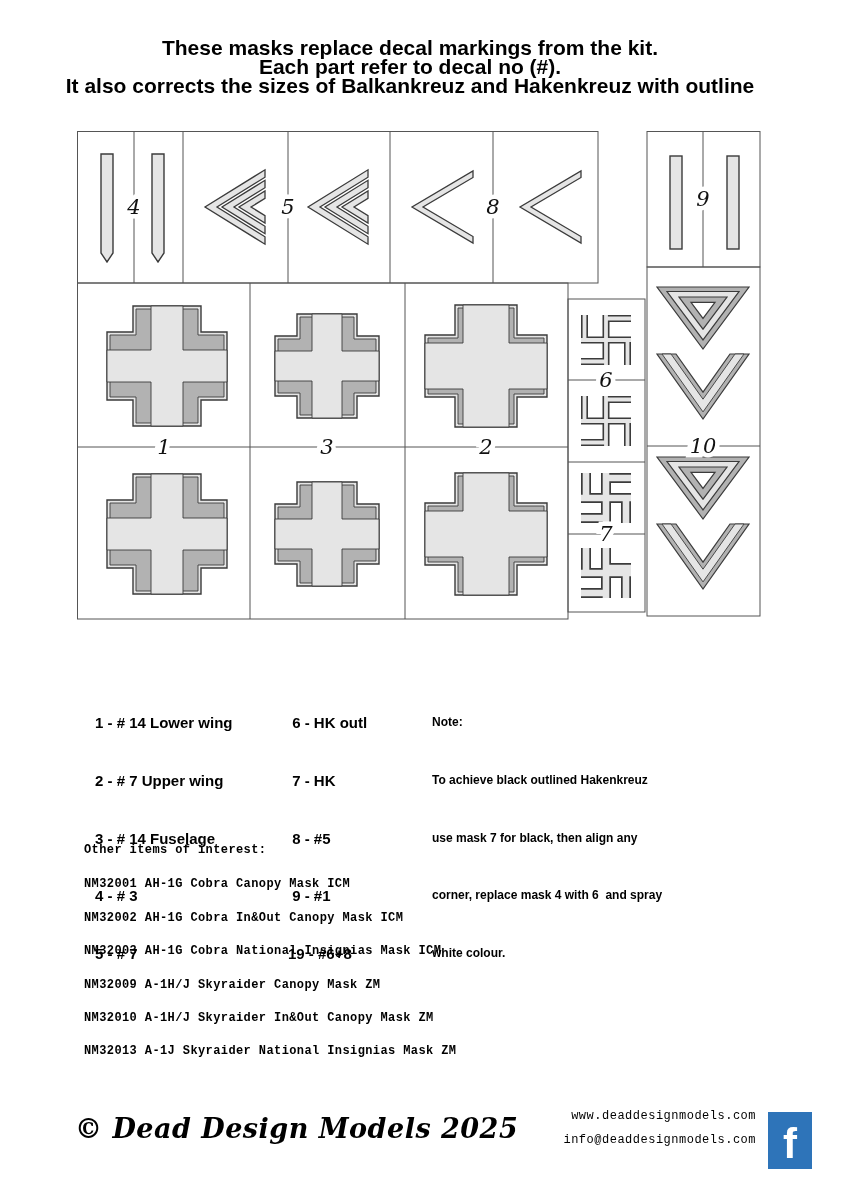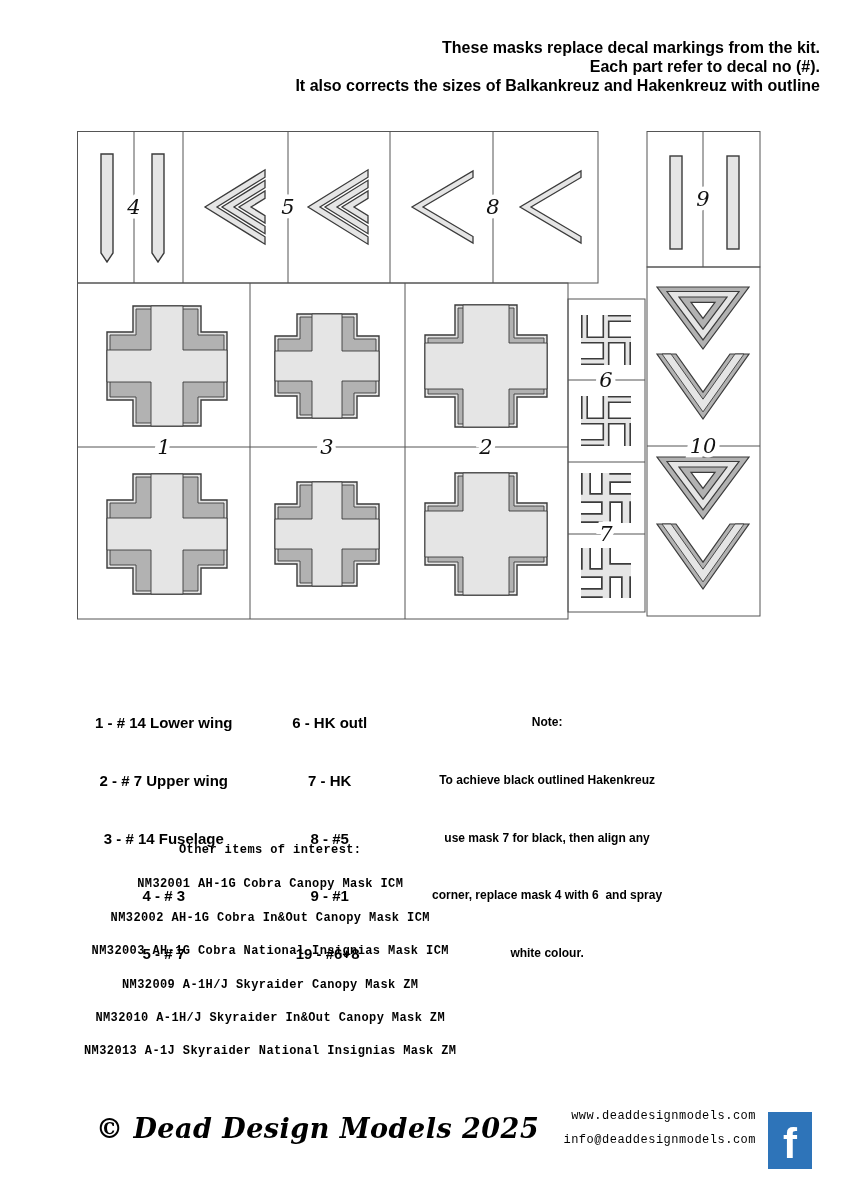--- a/index.html
+++ b/index.html
@@ -1,33 +1,33 @@
 <!DOCTYPE html>
 <html><head>
 <meta charset="utf-8">
 <style>
   html,body{margin:0;padding:0;background:#ffffff;}
   body{width:844px;height:1187px;position:relative;overflow:hidden;
        font-family:"Liberation Sans",sans-serif;color:#000;}
-  .abs{position:absolute;text-align:center;}
-  
-  .header{top:38px;left:0;width:820px;text-align:right;
-          font-weight:bold;font-size:16px;line-height:19.2px;}
+  .abs{position:absolute;}
+  
+  .header{top:38px;left:0;width:820px;text-align:center;
+          font-weight:bold;font-size:21px;line-height:19.2px;}
   
   .legend-col{top:675px;font-weight:bold;font-size:15px;line-height:19.2px;white-space:pre;}
   .legend-c1{left:95px;}
   .legend-c2{left:288px;}
   .note{left:432px;top:675px;font-weight:bold;font-size:12px;line-height:19.2px;white-space:pre;}
   
   .items{left:84px;top:834px;font-family:"Liberation Mono",monospace;
          font-weight:bold;font-size:12px;line-height:33.4px;letter-spacing:.4px;}
   .items .title{margin-bottom:1px;}
   
   .copyright{left:75px;top:1113px;font-family:"DejaVu Serif",serif;
-             font-style:italic;font-weight:bold;font-size:27px;letter-spacing:.5px;margin-left:21px;}
+             font-style:italic;font-weight:bold;font-size:27px;letter-spacing:.5px;}
   .contact{right:88px;top:1104px;text-align:right;font-family:"Liberation Mono",monospace;
            font-size:12px;line-height:24px;letter-spacing:.5px;}
   .fb{left:768px;top:1112px;width:44px;height:57px;background:#2e74b9;
       color:#fff;font-weight:bold;font-size:42px;text-align:center;line-height:64px;
       font-family:"Liberation Sans",sans-serif;}
   
   svg{position:absolute;left:77px;top:131px;}
   svg .grid{stroke:#555;stroke-width:1;fill:none;}
   svg text.lbl{font-family:"DejaVu Serif",serif;font-style:italic;font-size:21px;
                fill:#111;text-anchor:middle;stroke:#fff;stroke-width:9;paint-order:stroke;}

